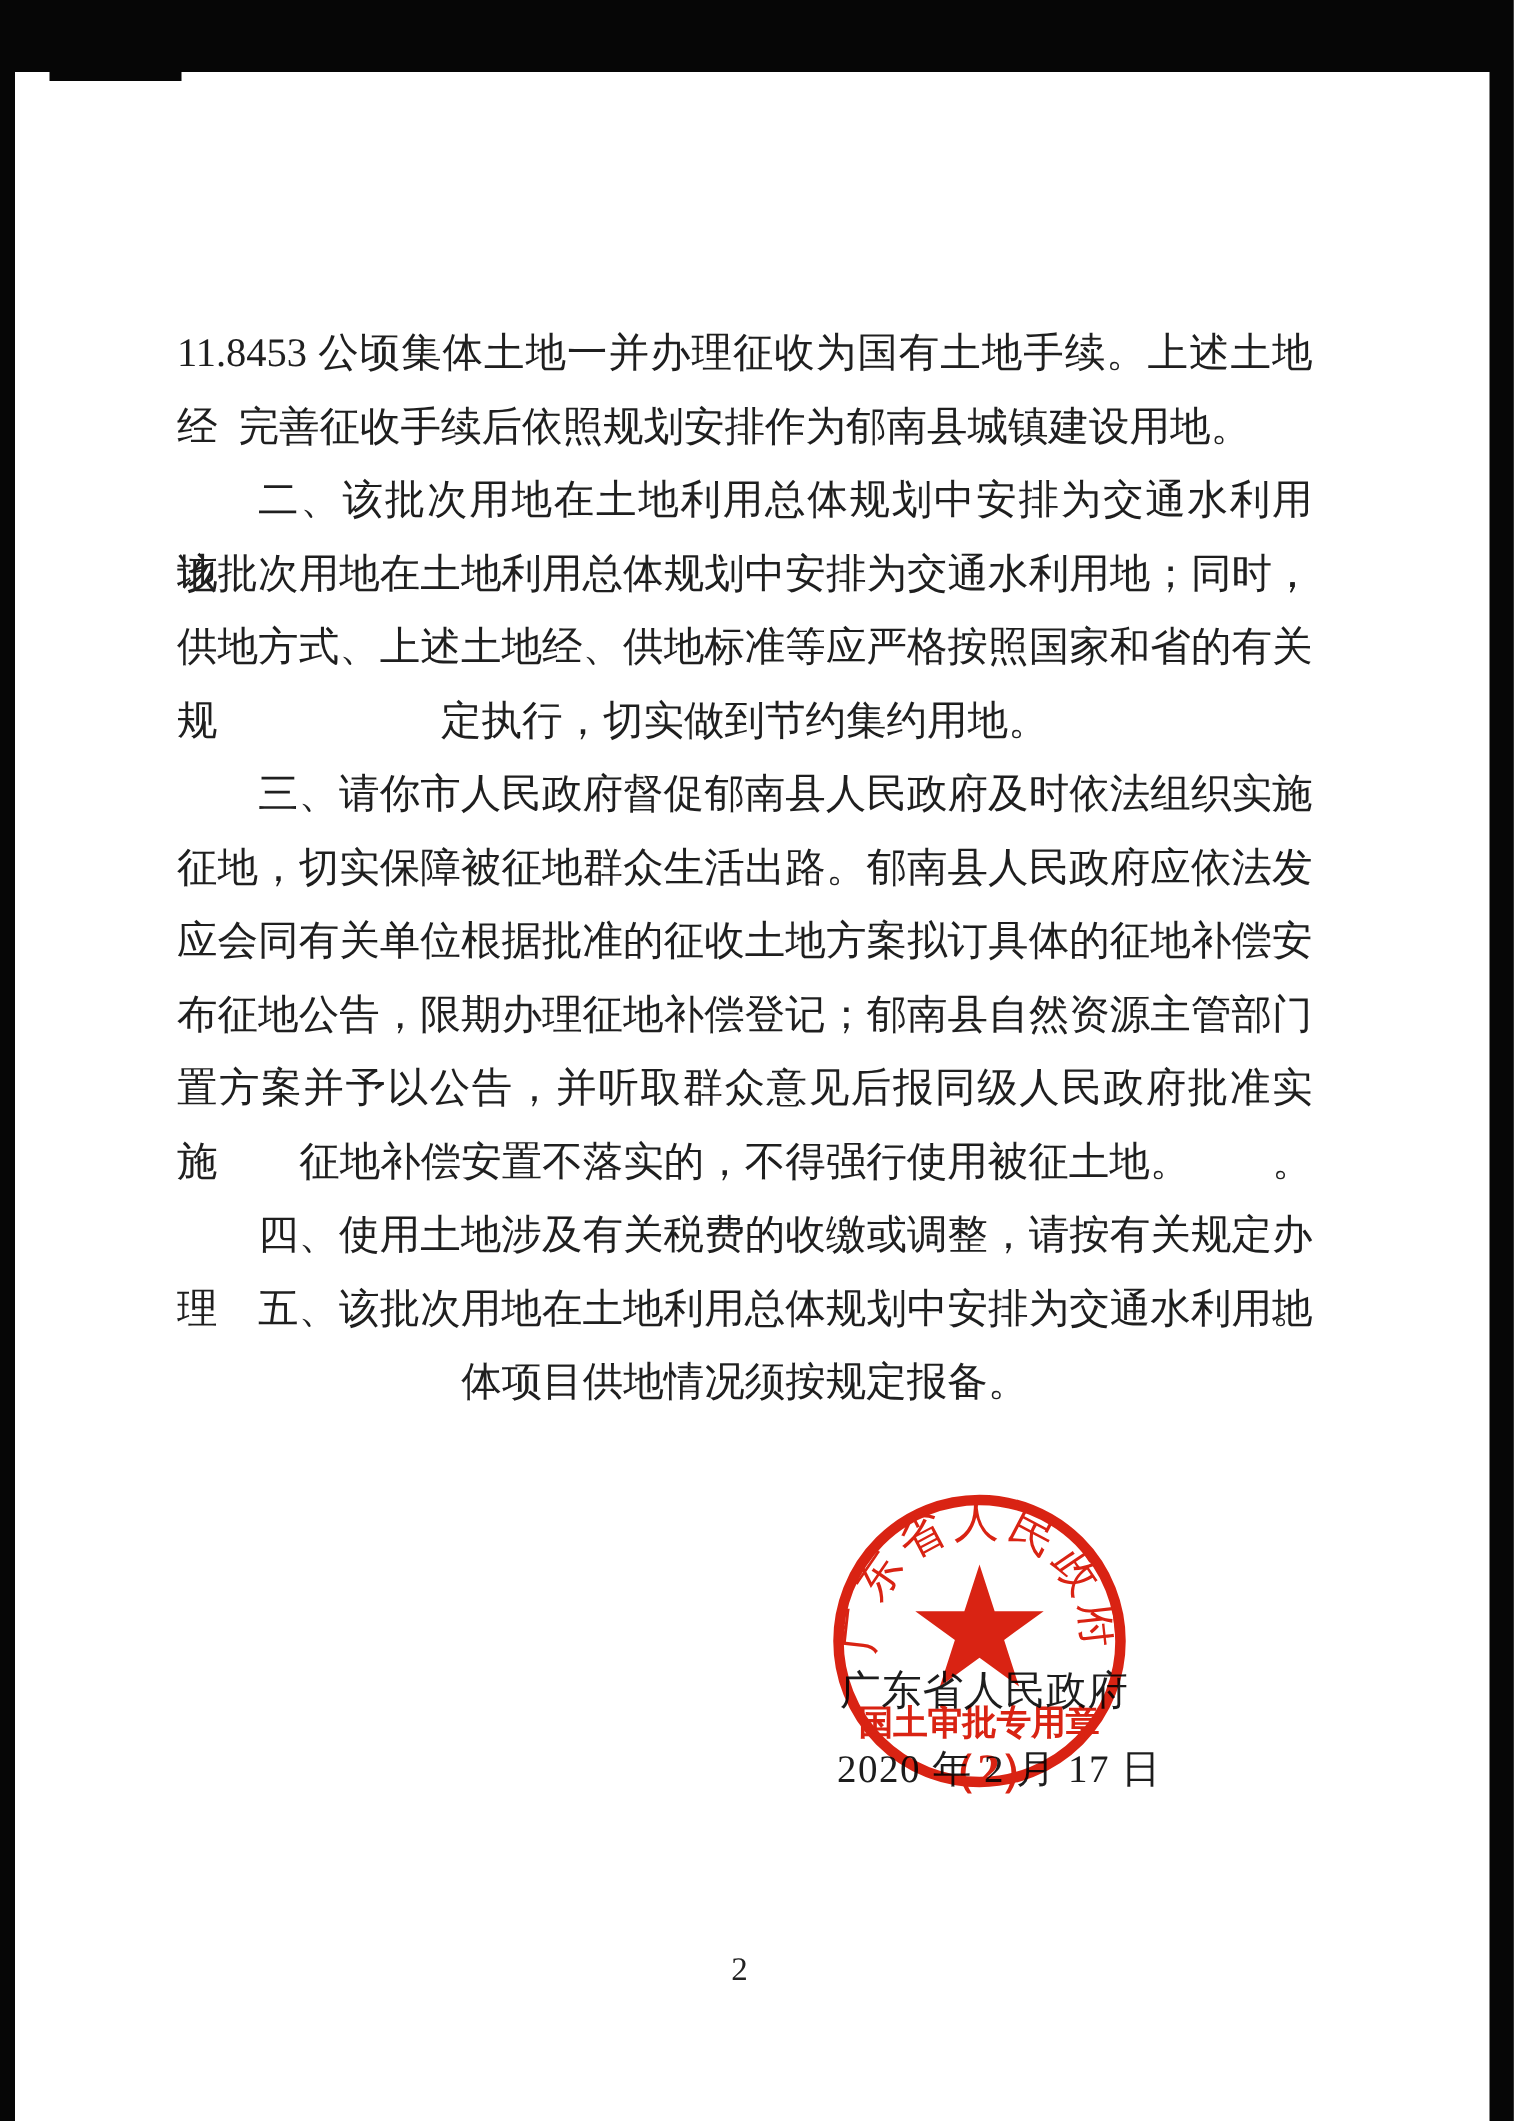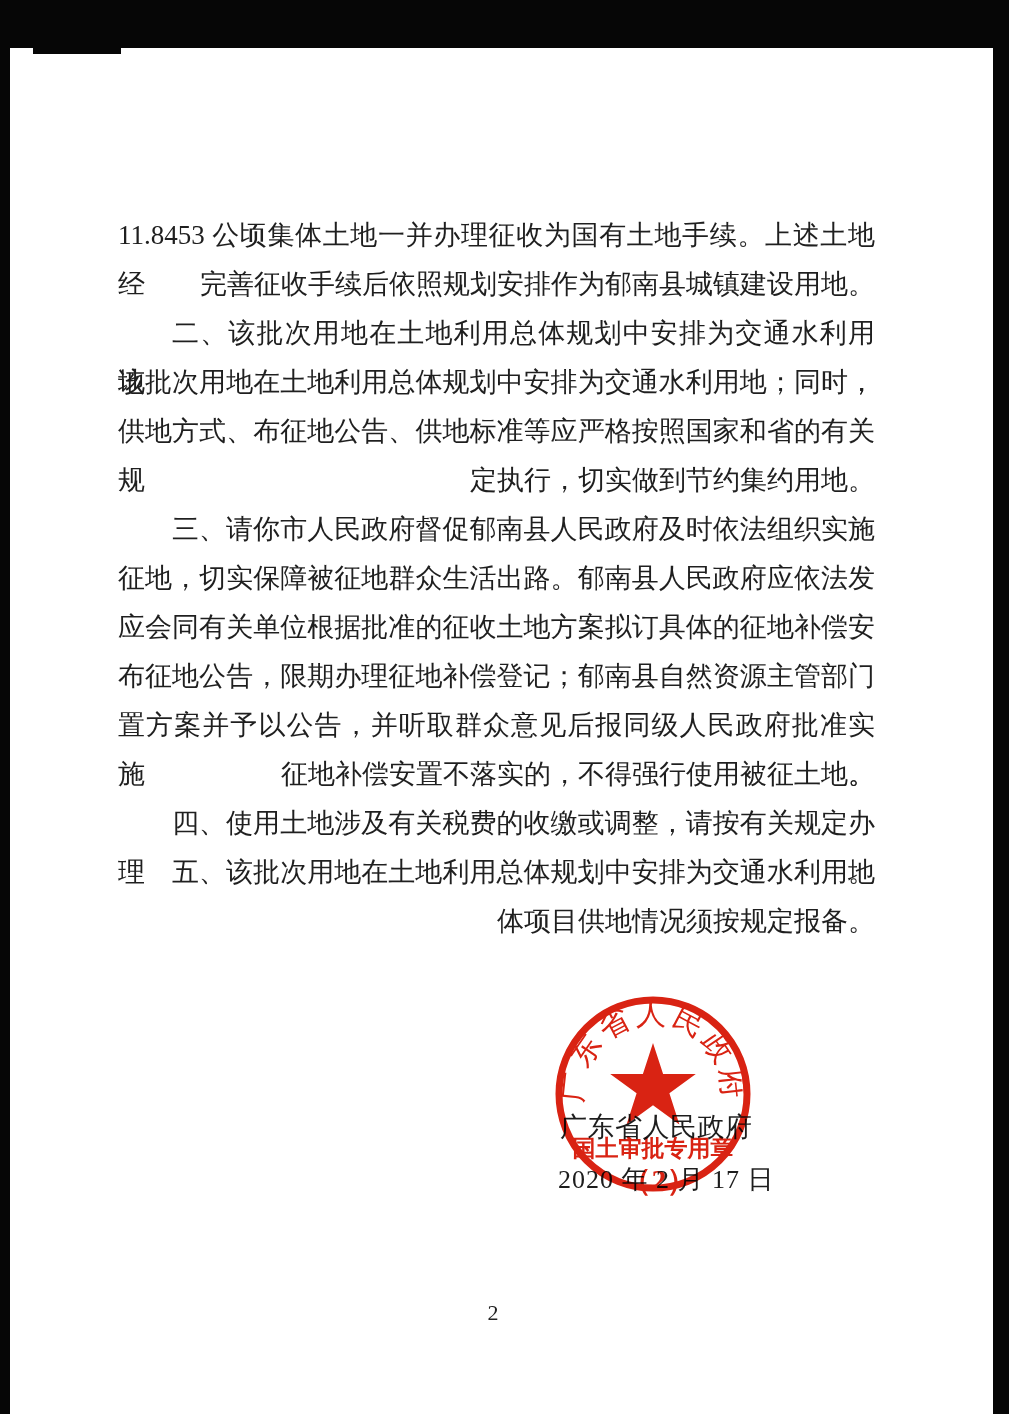--- a/index.html
+++ b/index.html
@@ -39,21 +39,21 @@
     left: 108px;
     top: 163px;
     width: 757px;
     color: #1f1f1f;
     font-size: 27px;
     line-height: 49px;
   }
   .line {
     height: 49px;
     white-space: nowrap;
-    text-align: right;
+    text-align: center;
   }
   .line.fill {
     white-space: normal;
     text-align: justify;
     text-align-last: justify;
   }
   .line.indent {
     text-indent: 2em;
     font-family: Liberation Serif, serif;
   }
@@ -99,21 +99,21 @@
 <div class="stage">
   <div class="page">
 
     <div class="scan-notch"></div>
 
     <div class="body-text">
       <div class="line fill">11.8453 公顷集体土地一并办理征收为国有土地手续。上述土地经</div>
       <div class="line">完善征收手续后依照规划安排作为郁南县城镇建设用地。</div>
       <div class="line fill indent">二、该批次用地在土地利用总体规划中安排为交通水利用地，</div>
       <div class="line fill">该批次用地在土地利用总体规划中安排为交通水利用地；同时，</div>
-      <div class="line fill">供地方式、布征地公告、供地标准等应严格按照国家和省的有关规</div>
+      <div class="line fill">供地方式、上述土地经、供地标准等应严格按照国家和省的有关规</div>
       <div class="line">定执行，切实做到节约集约用地。</div>
       <div class="line fill indent">三、请你市人民政府督促郁南县人民政府及时依法组织实施</div>
       <div class="line fill">征地，切实保障被征地群众生活出路。郁南县人民政府应依法发</div>
       <div class="line fill">应会同有关单位根据批准的征收土地方案拟订具体的征地补偿安</div>
       <div class="line fill">布征地公告，限期办理征地补偿登记；郁南县自然资源主管部门</div>
       <div class="line fill">置方案并予以公告，并听取群众意见后报同级人民政府批准实施。</div>
       <div class="line">征地补偿安置不落实的，不得强行使用被征土地。</div>
       <div class="line fill indent">四、使用土地涉及有关税费的收缴或调整，请按有关规定办理。</div>
       <div class="line fill indent">五、该批次用地在土地利用总体规划中安排为交通水利用地</div>
       <div class="line">体项目供地情况须按规定报备。</div>

